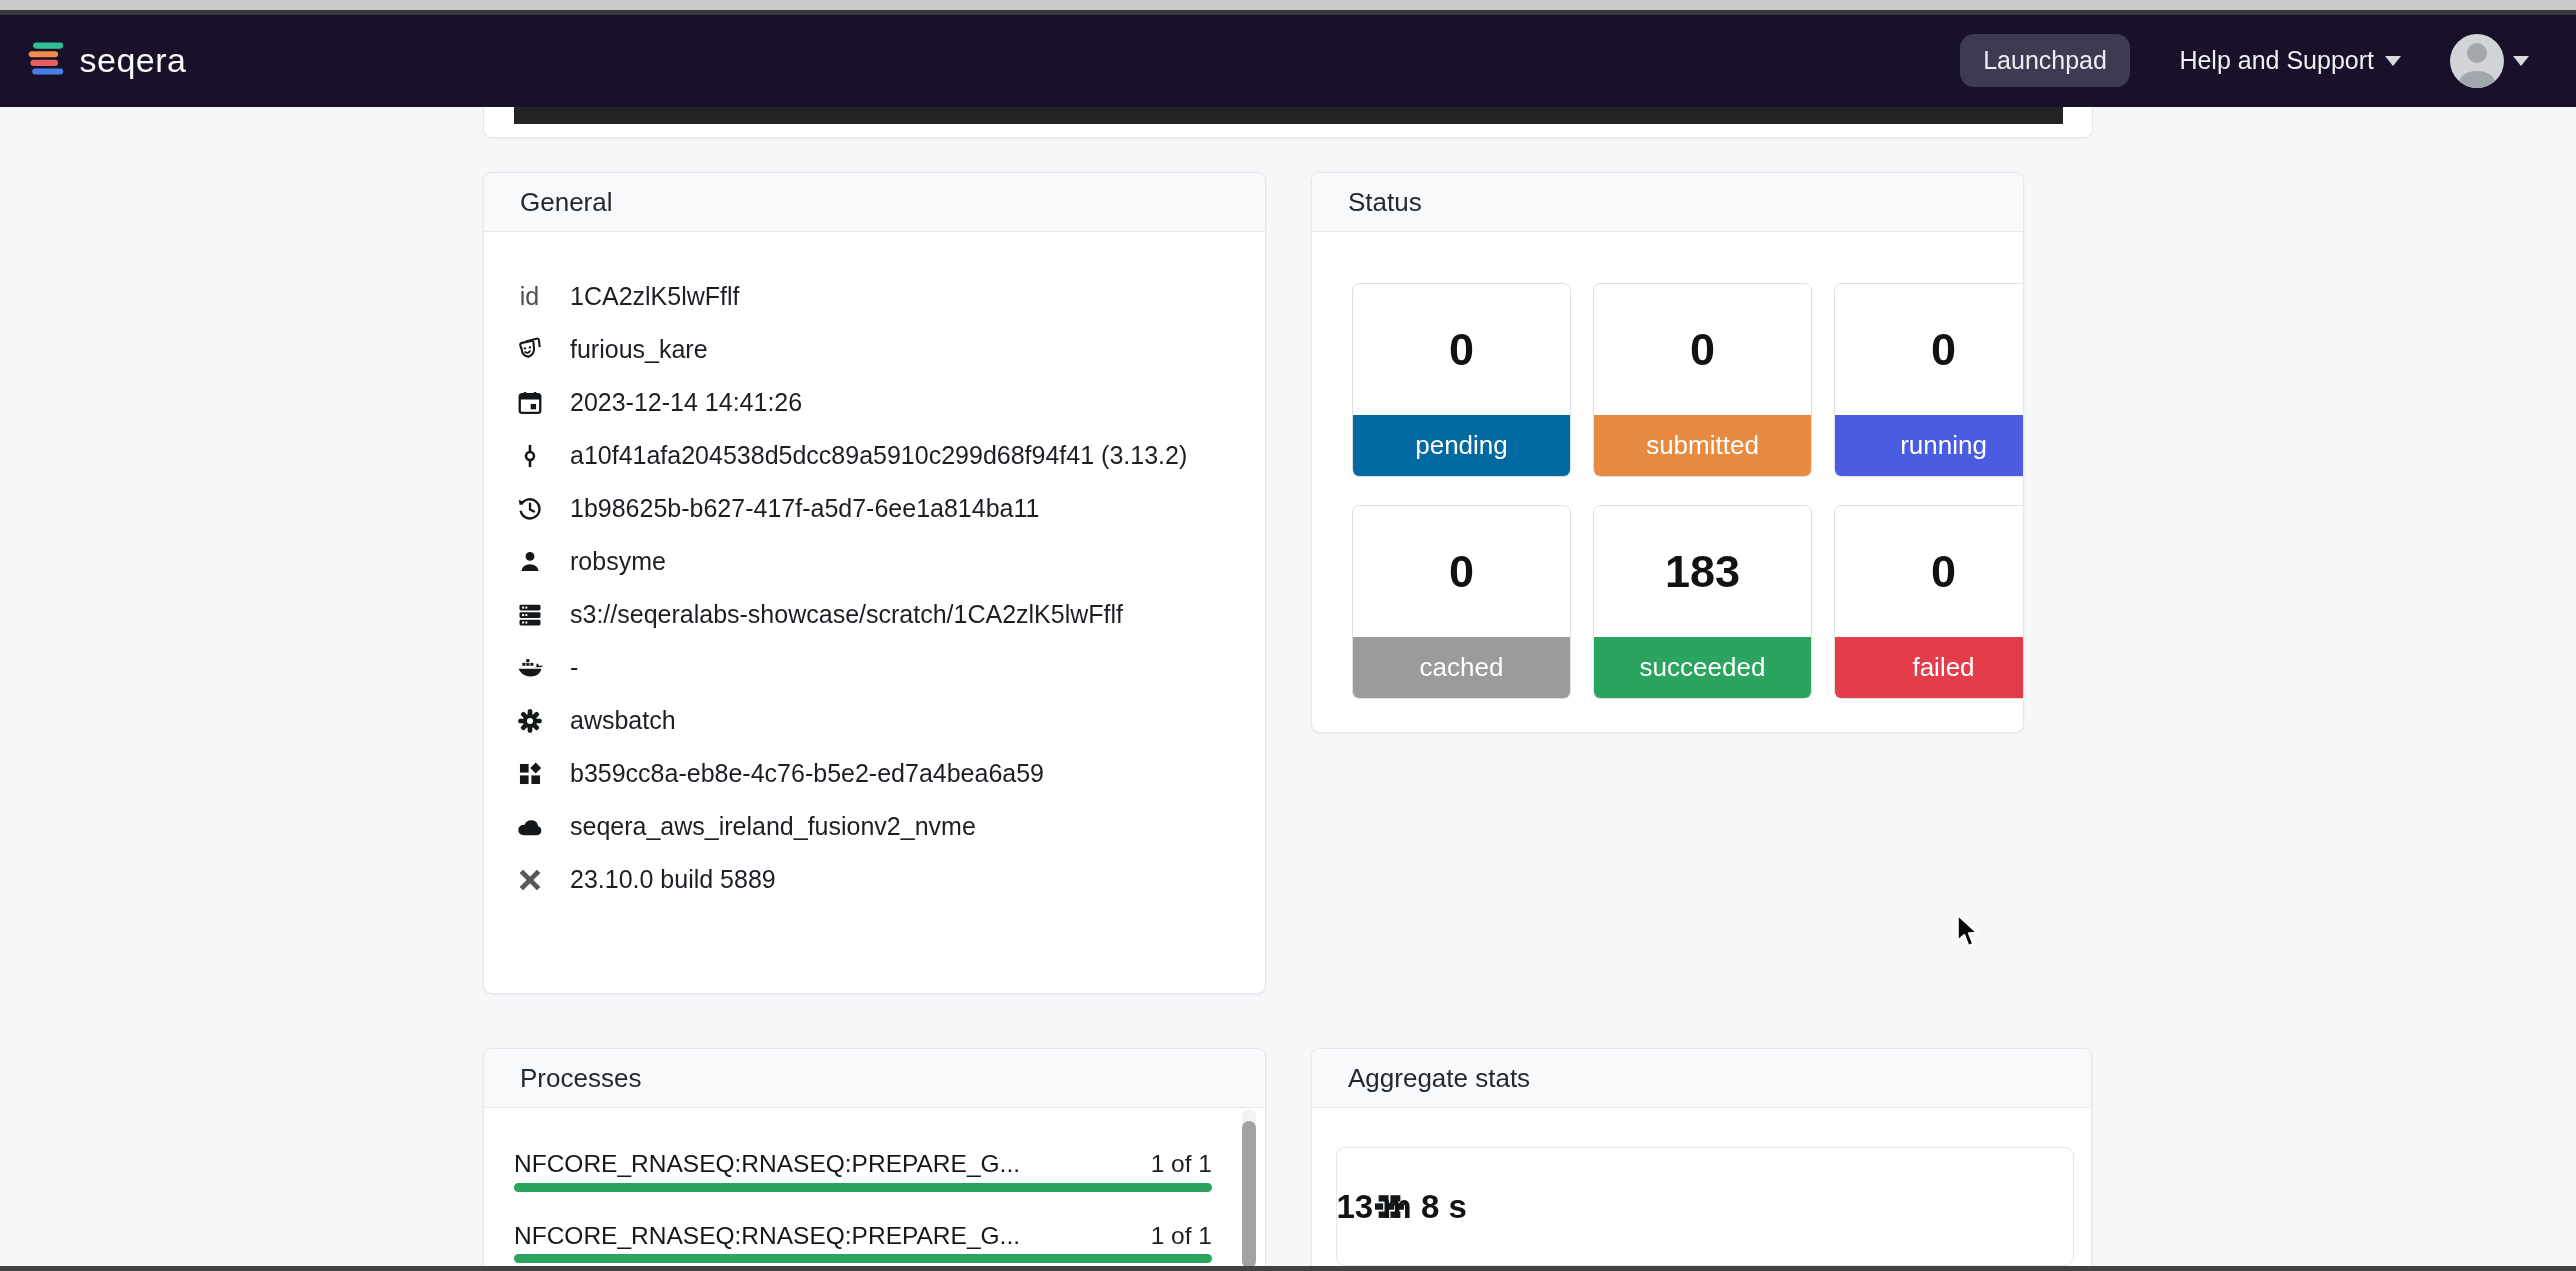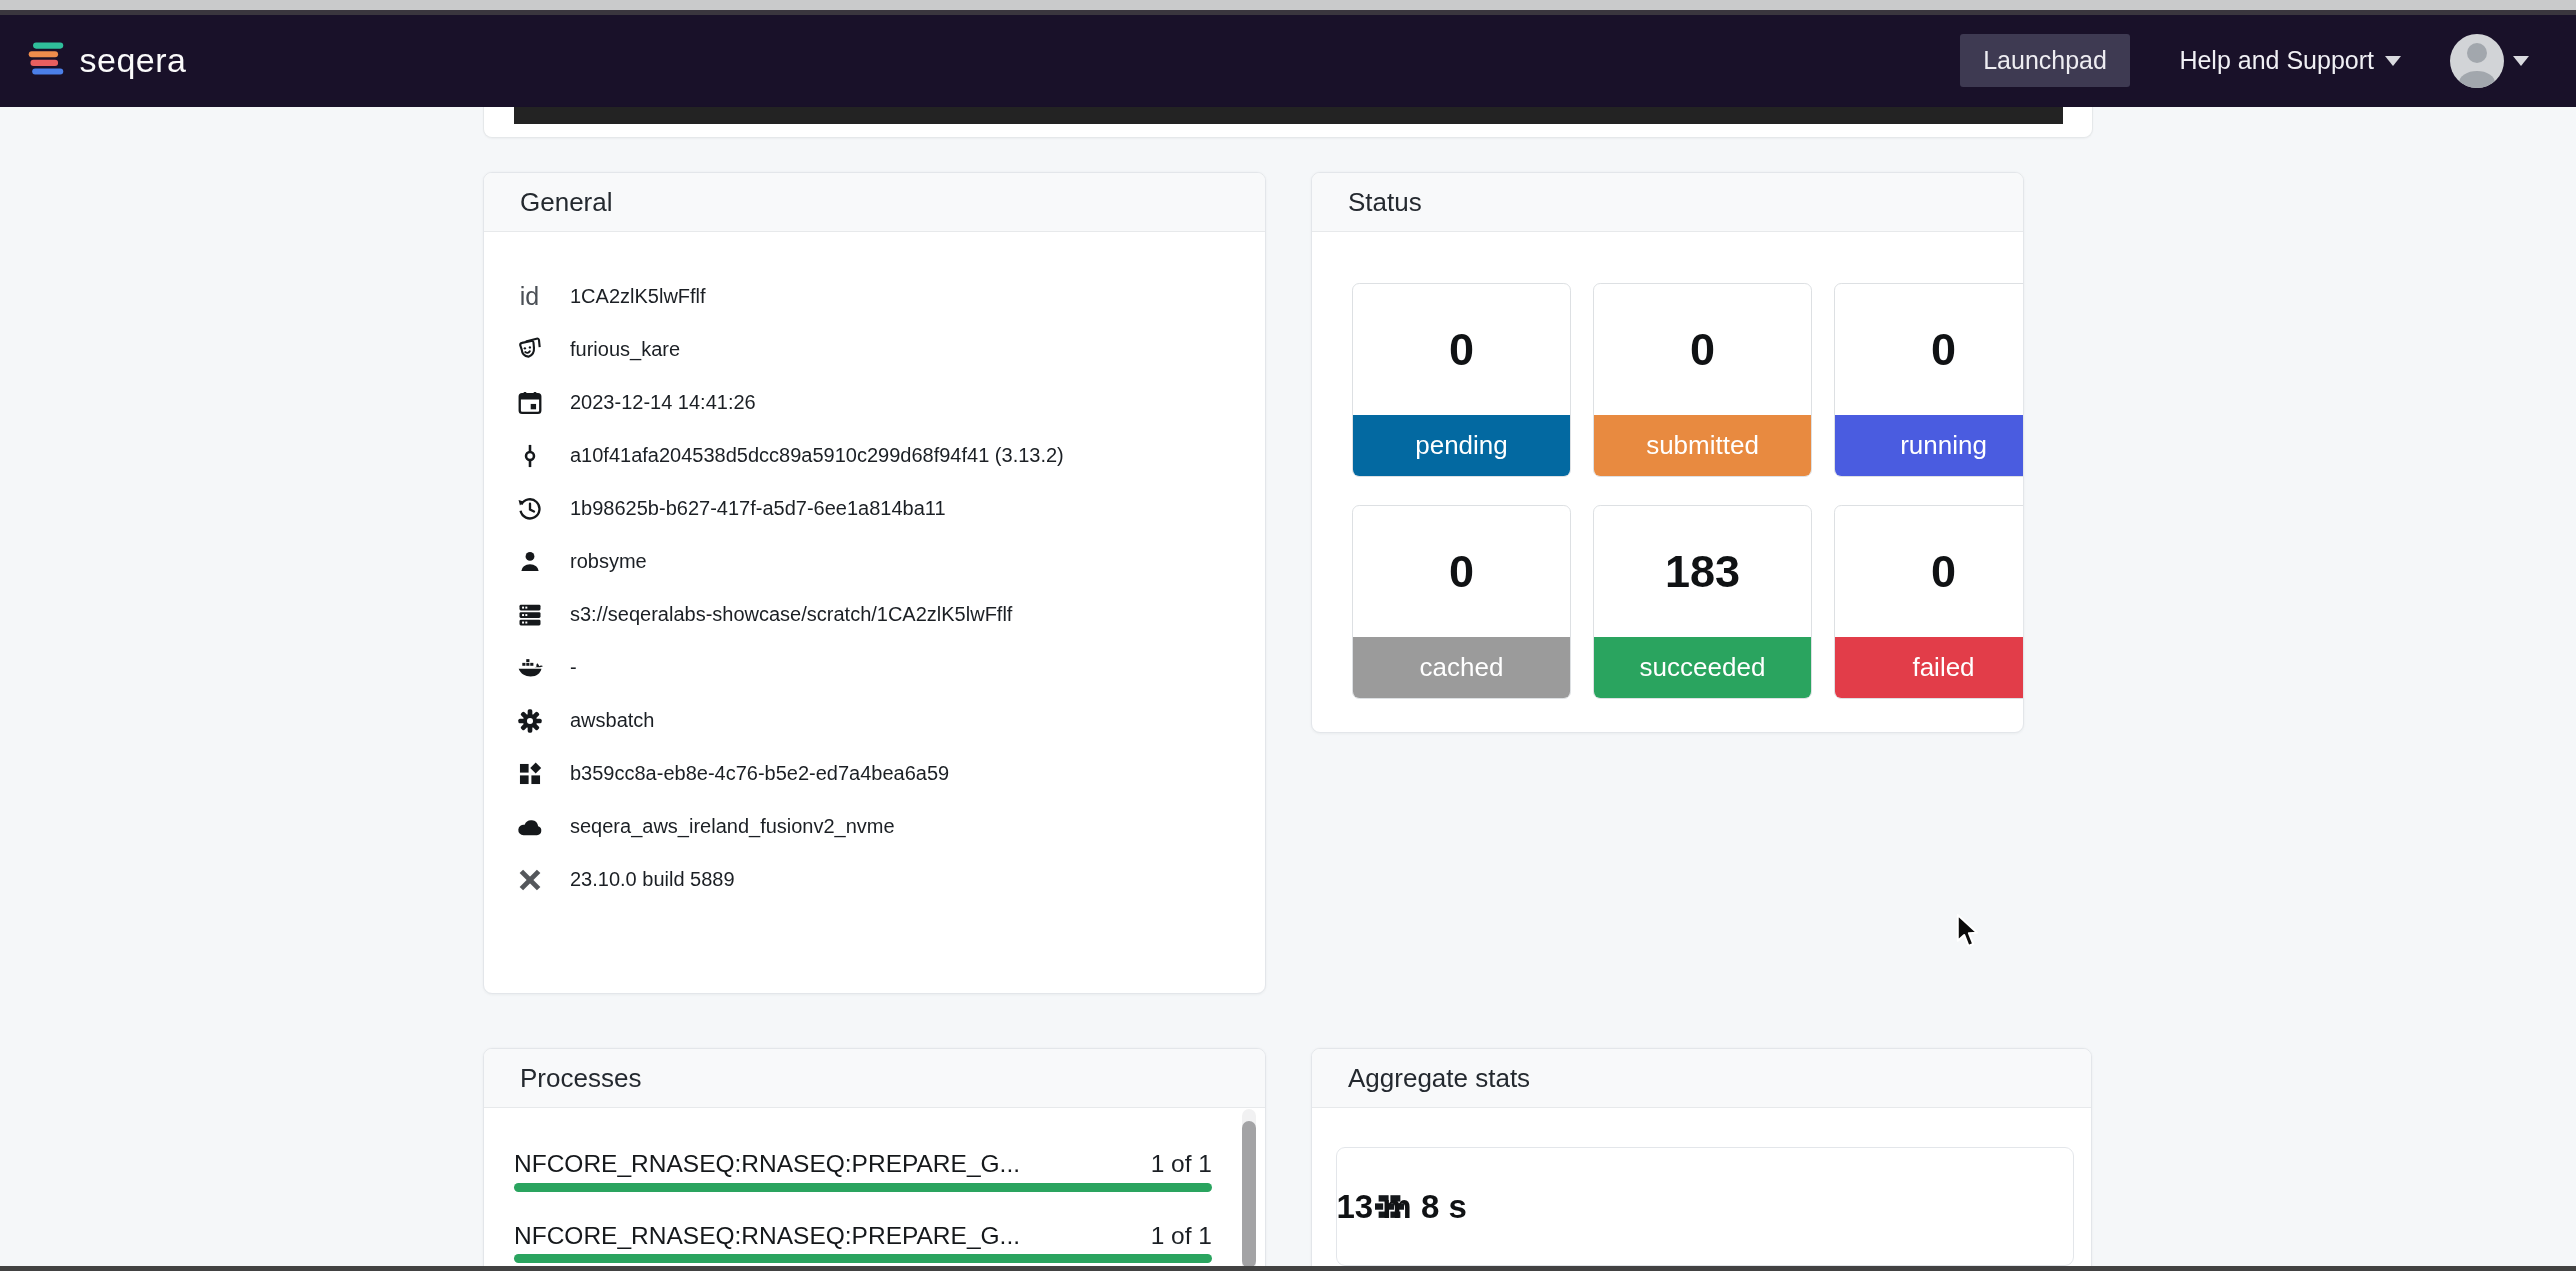--- a/index.html
+++ b/index.html
@@ -12,21 +12,21 @@
   .top-strip{position:absolute;left:0;top:0;width:100%;height:10px;background:#c9cacb;}
   .top-strip-line{position:absolute;left:0;top:10px;width:100%;height:4.5px;background:#3a363e;}
   .navbar{
     position:absolute;left:0;top:14.5px;width:100%;height:92px;background:#191129;
     display:flex;align-items:center;box-sizing:border-box;padding:0 27px;
   }
   .brand{display:flex;align-items:center;gap:14.5px;}
   .brand-text{color:#fafafa;font-size:34px;font-weight:500;letter-spacing:0.5px;}
   .nav-right{margin-left:auto;display:flex;align-items:center;gap:49px;}
   .launchpad-btn{
-    height:53px;padding:0 23.5px;background:#3e3a52;border:none;border-radius:3px;
+    height:53px;padding:0 23.5px;background:#3e3a52;border:none;border-radius:14px;
     color:#eeedf2;font-size:25px;display:flex;align-items:center;cursor:pointer;
     font-family:"Liberation Sans",sans-serif;
   }
   .help-menu{display:flex;align-items:center;gap:11px;color:#f0f0f4;font-size:25px;cursor:pointer;}
   .caret{width:0;height:0;border-left:8.2px solid transparent;border-right:8.2px solid transparent;border-top:10px solid #d9dadf;}
   .avatar-group{display:flex;align-items:center;gap:9px;cursor:pointer;padding-right:20px;}
   .avatar{width:54px;height:54px;border-radius:50%;background:#d2d4d7;position:relative;overflow:hidden;}
   .avatar .head{position:absolute;left:50%;top:9px;width:20px;height:20px;margin-left:-10px;border-radius:50%;background:#a2a7ad;}
   .avatar .torso{position:absolute;left:50%;bottom:-7.2px;width:36px;height:23.5px;margin-left:-18px;border-radius:50% 50% 0 0;background:#a2a7ad;}
   
@@ -47,21 +47,21 @@
   }
   #general-card{left:483px;top:172px;width:783px;height:822px;}
   #status-card{left:1311px;top:172px;width:713px;height:561px;}
   #processes-card{left:483px;top:1048px;width:783px;height:272px;}
   #aggregate-card{left:1311px;top:1048px;width:781px;height:272px;}
   
   .general-body{padding:38px 36px 0 30px;}
   .g-row{height:53px;display:flex;align-items:center;}
   .g-ic{width:31px;height:31px;flex:0 0 31px;display:flex;align-items:center;justify-content:center;}
   .g-ic svg{width:28px;height:28px;}
-  .g-val{margin-left:25px;font-size:20px;color:#1b1f24;white-space:nowrap;}
+  .g-val{margin-left:25px;font-size:25px;color:#1b1f24;white-space:nowrap;}
   .id-label{font-size:25px;color:#4a4f55;width:31px;text-align:center;}
   
   .tiles{padding:51px 40px 41px;display:grid;grid-template-columns:repeat(3,219px);gap:28px 22px;}
   .tile{border:0.9px solid #dde0e3;border-radius:7.2px;overflow:hidden;height:192px;display:flex;flex-direction:column;cursor:pointer;background:#fff;}
   .tile-num{flex:1;display:flex;align-items:center;justify-content:center;font-size:45px;font-weight:600;color:#101214;}
   .tile-label{height:61px;display:flex;align-items:center;justify-content:center;color:#fff;font-size:26px;}
   .pending  .tile-label{background:#0369a1;}
   .submitted .tile-label{background:#e88a40;}
   .running  .tile-label{background:#4a5ce0;}
   .cached   .tile-label{background:#9b9b9b;}

